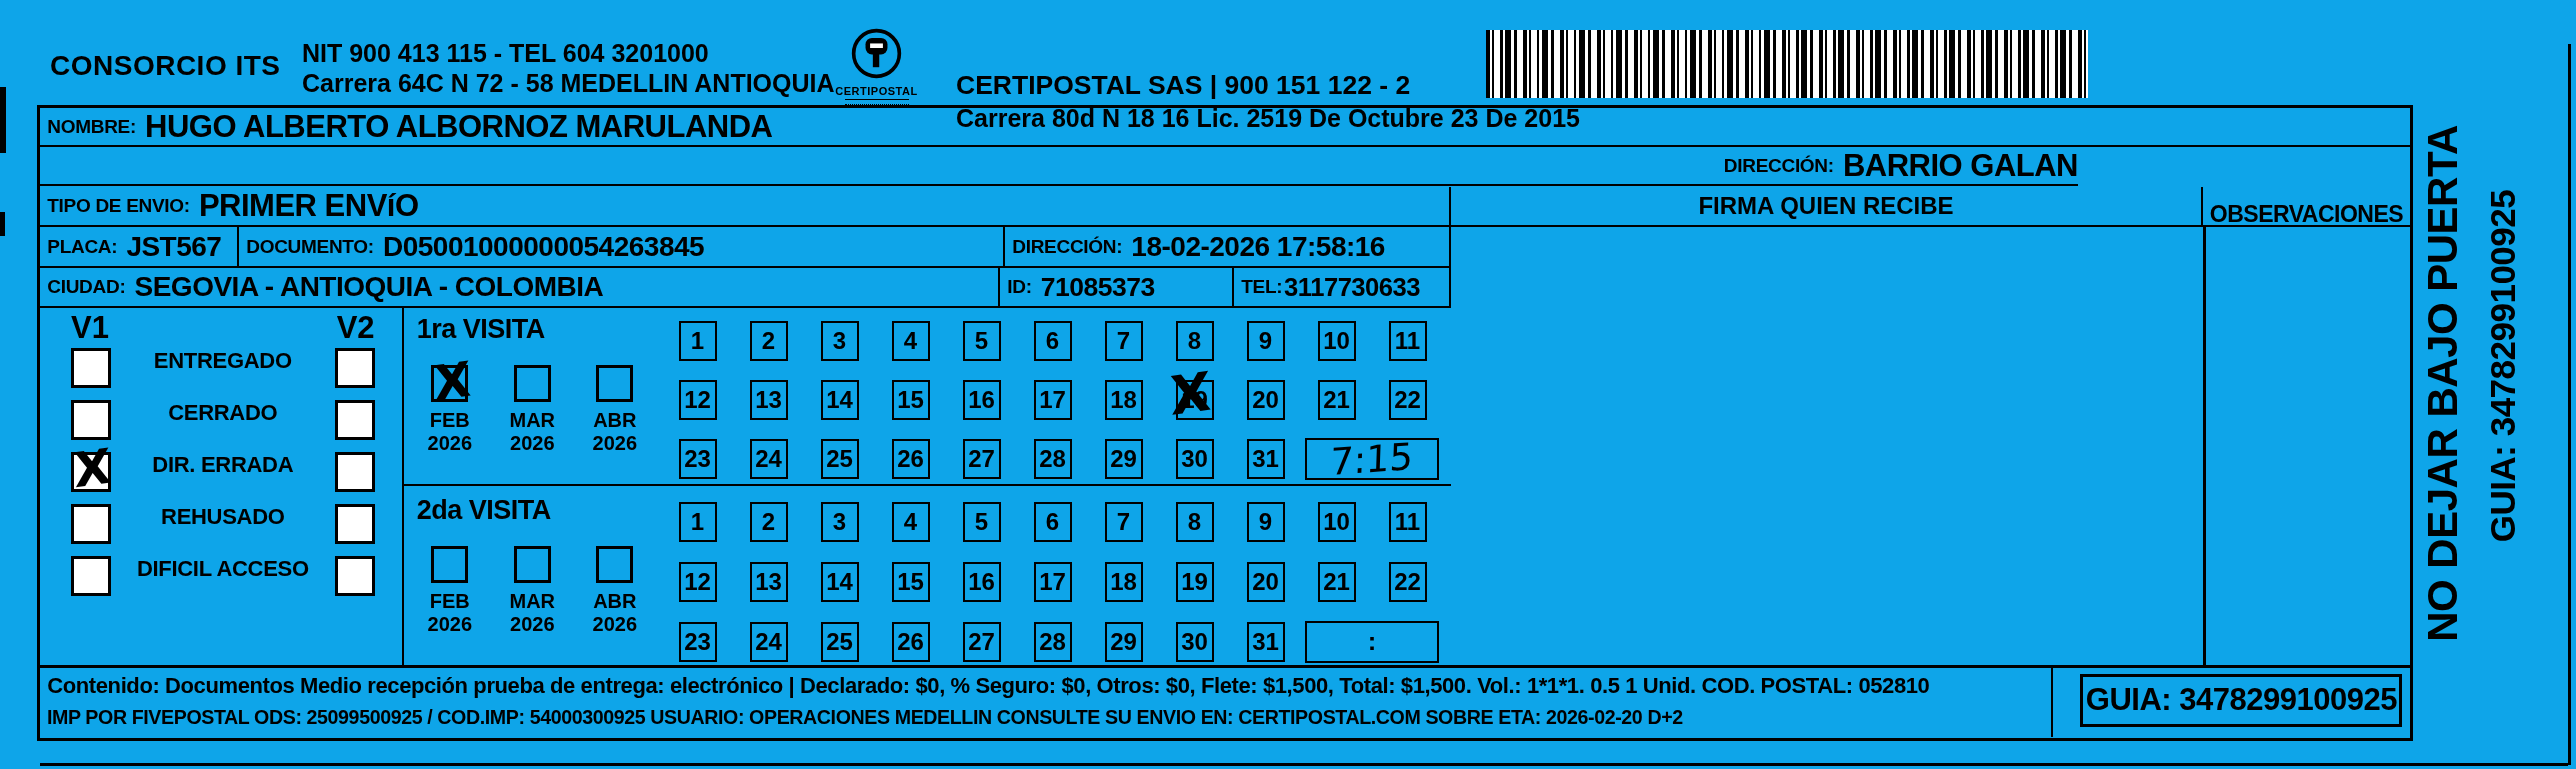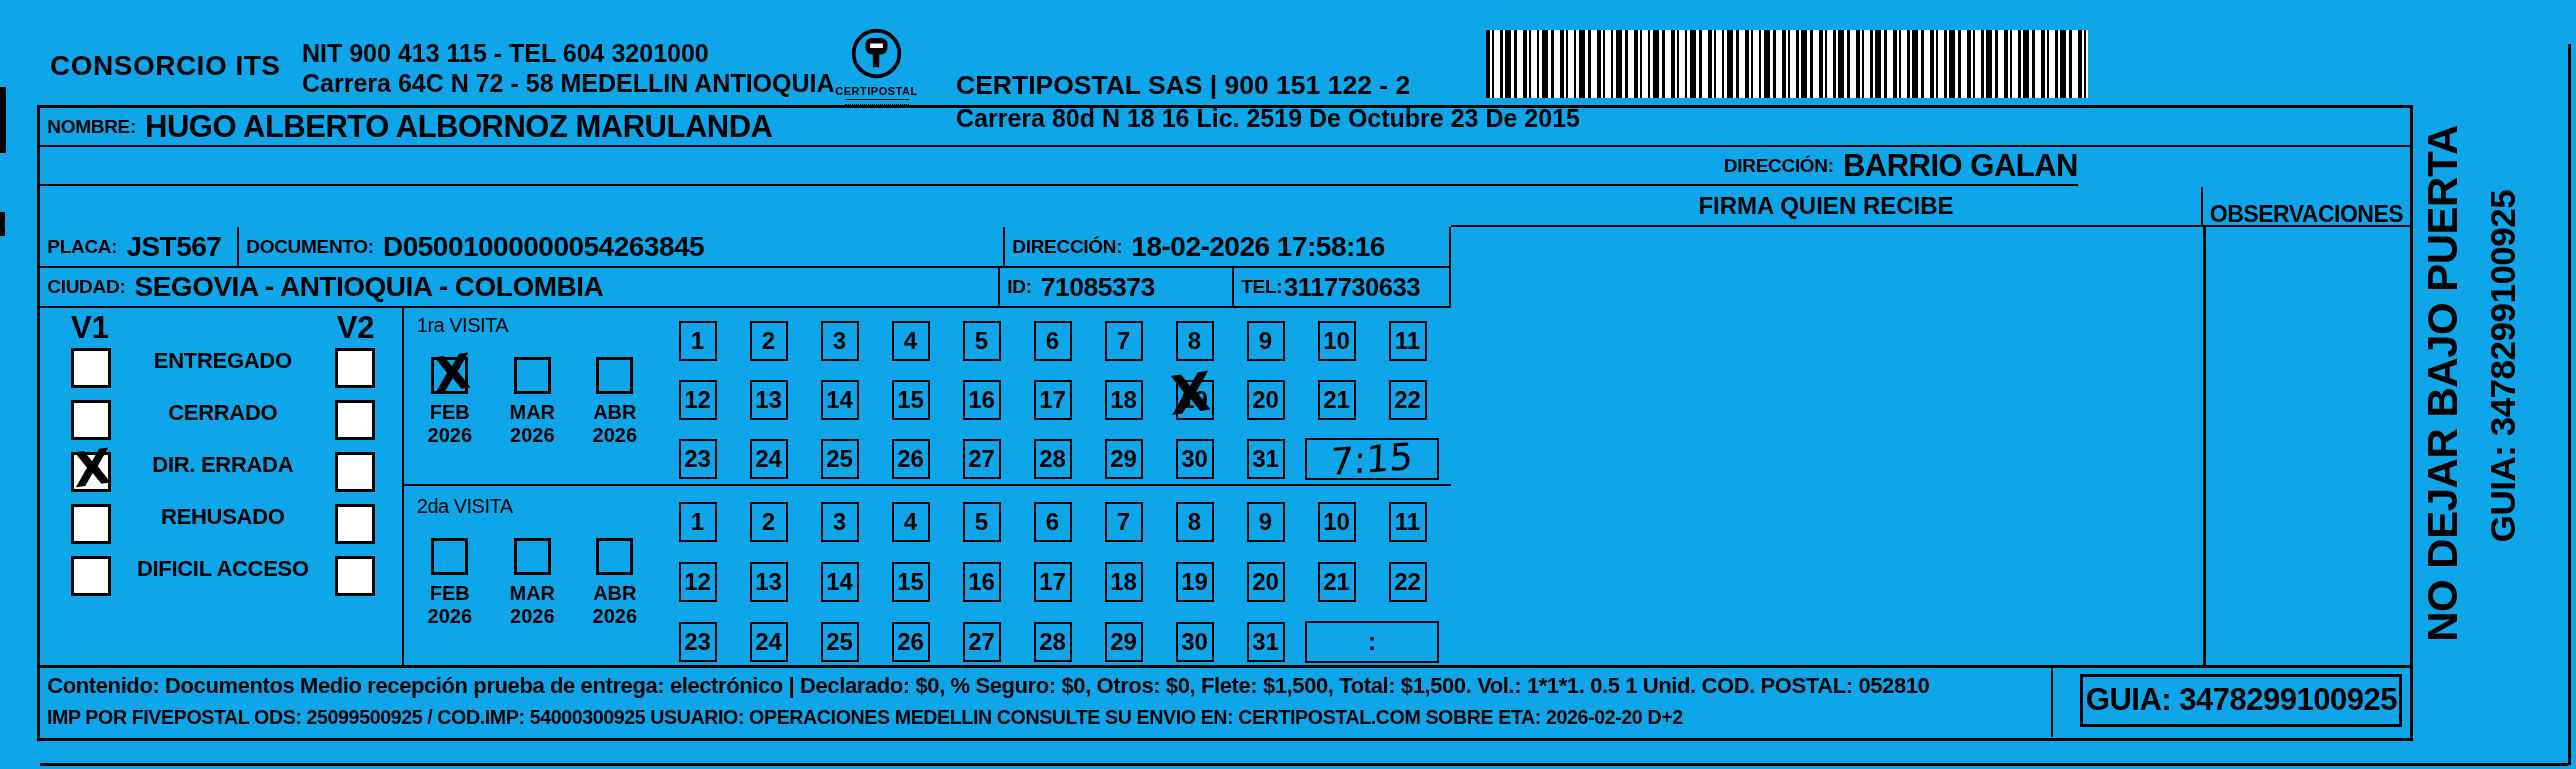--- a/index.html
+++ b/index.html
@@ -51,21 +51,21 @@
   .cbox{position:relative;width:40px;height:40px;border:3.7px solid #000;box-sizing:border-box;background:#fff;}
   .handx{position:absolute;top:-11px;left:0;font-family:"DejaVu Sans",sans-serif;font-weight:700;
          font-size:48px;line-height:1;transform:rotate(-8deg) skewX(-5deg);}
 
   
   #visits-zone{left:364px;top:200px;width:1047px;height:357px;}
   .visit{position:absolute;left:0;width:100%;height:178px;display:flex;box-sizing:border-box;}
   #visit-0{top:0;border-bottom:2.7px solid #000;}
   #visit-1{top:181px;}
   .mblock{width:258px;box-sizing:border-box;padding:5.5px 0 0 12.8px;}
-  .vtitle{font-size:20px;font-weight:400;letter-spacing:-0.5px;}
+  .vtitle{font-size:27px;font-weight:700;letter-spacing:-0.5px;}
   .months{display:flex;gap:16.5px;margin-top:20px;}
   .mcol{width:66px;display:flex;flex-direction:column;align-items:center;}
   .mbox{position:relative;width:37px;height:37px;border:3.7px solid #000;box-sizing:border-box;margin-bottom:7.3px;}
   .mname,.myear{font-size:20px;font-weight:700;line-height:23px;}
   .daygrid{flex:1;display:grid;grid-template-columns:repeat(11,71px);row-gap:11px;padding-top:9.1px;justify-items:center;align-items:center;}
   .dcell{position:relative;width:38px;height:40px;border:2.7px solid #000;box-sizing:border-box;
          display:flex;align-items:center;justify-content:center;font-size:24px;font-weight:700;}
   .dcell .handx{font-size:53px;top:-14.6px;left:-7.3px;}
   .tcell{position:relative;width:134px;height:42px;border:2.7px solid #000;box-sizing:border-box;grid-column:span 2;
          display:flex;align-items:center;justify-content:center;}
@@ -121,20 +121,24 @@
     <div class="frow" id="row-nombre">
       <span class="flabel">NOMBRE:</span>
       <span class="fvalue">HUGO ALBERTO ALBORNOZ MARULANDA</span>
     </div>
 
     <div class="frow" id="row-direccion">
       <span class="flabel">DIRECCIÓN:</span>
       <span class="fvalue">BARRIO GALAN</span>
     </div>
 
+    <div class="frow" id="row-tipo">
+      <span class="flabel">TIPO DE ENVIO:</span>
+      <span class="fvalue">PRIMER ENVíO</span>
+    </div>
 
     <div class="frow" id="row-placa">
       <div class="cell" style="width:199px">
         <span class="flabel">PLACA:</span>
         <span class="fvalue" style="font-size:28px">JST567</span>
       </div>
       <div class="cell" style="width:766px">
         <span class="flabel">DOCUMENTO:</span>
         <span class="fvalue" style="font-size:28px">D05001000000054263845</span>
       </div>

